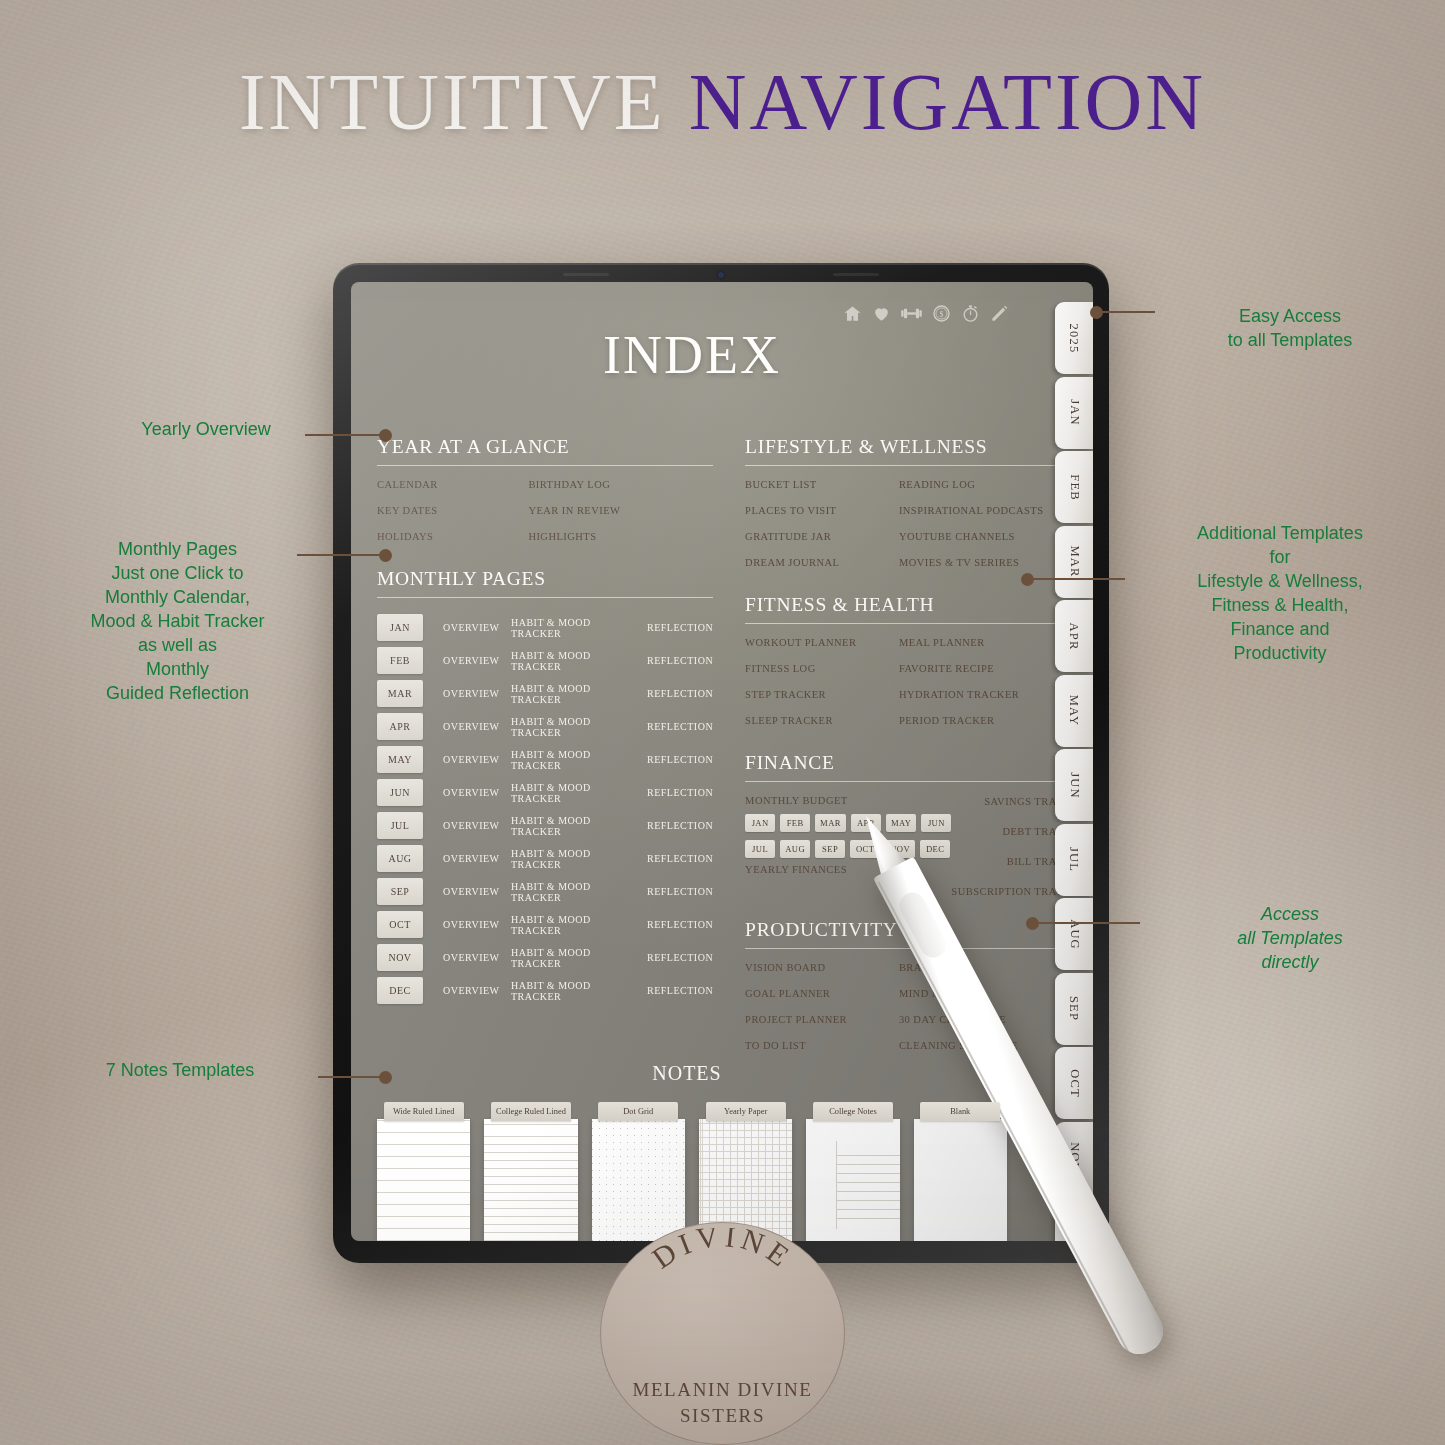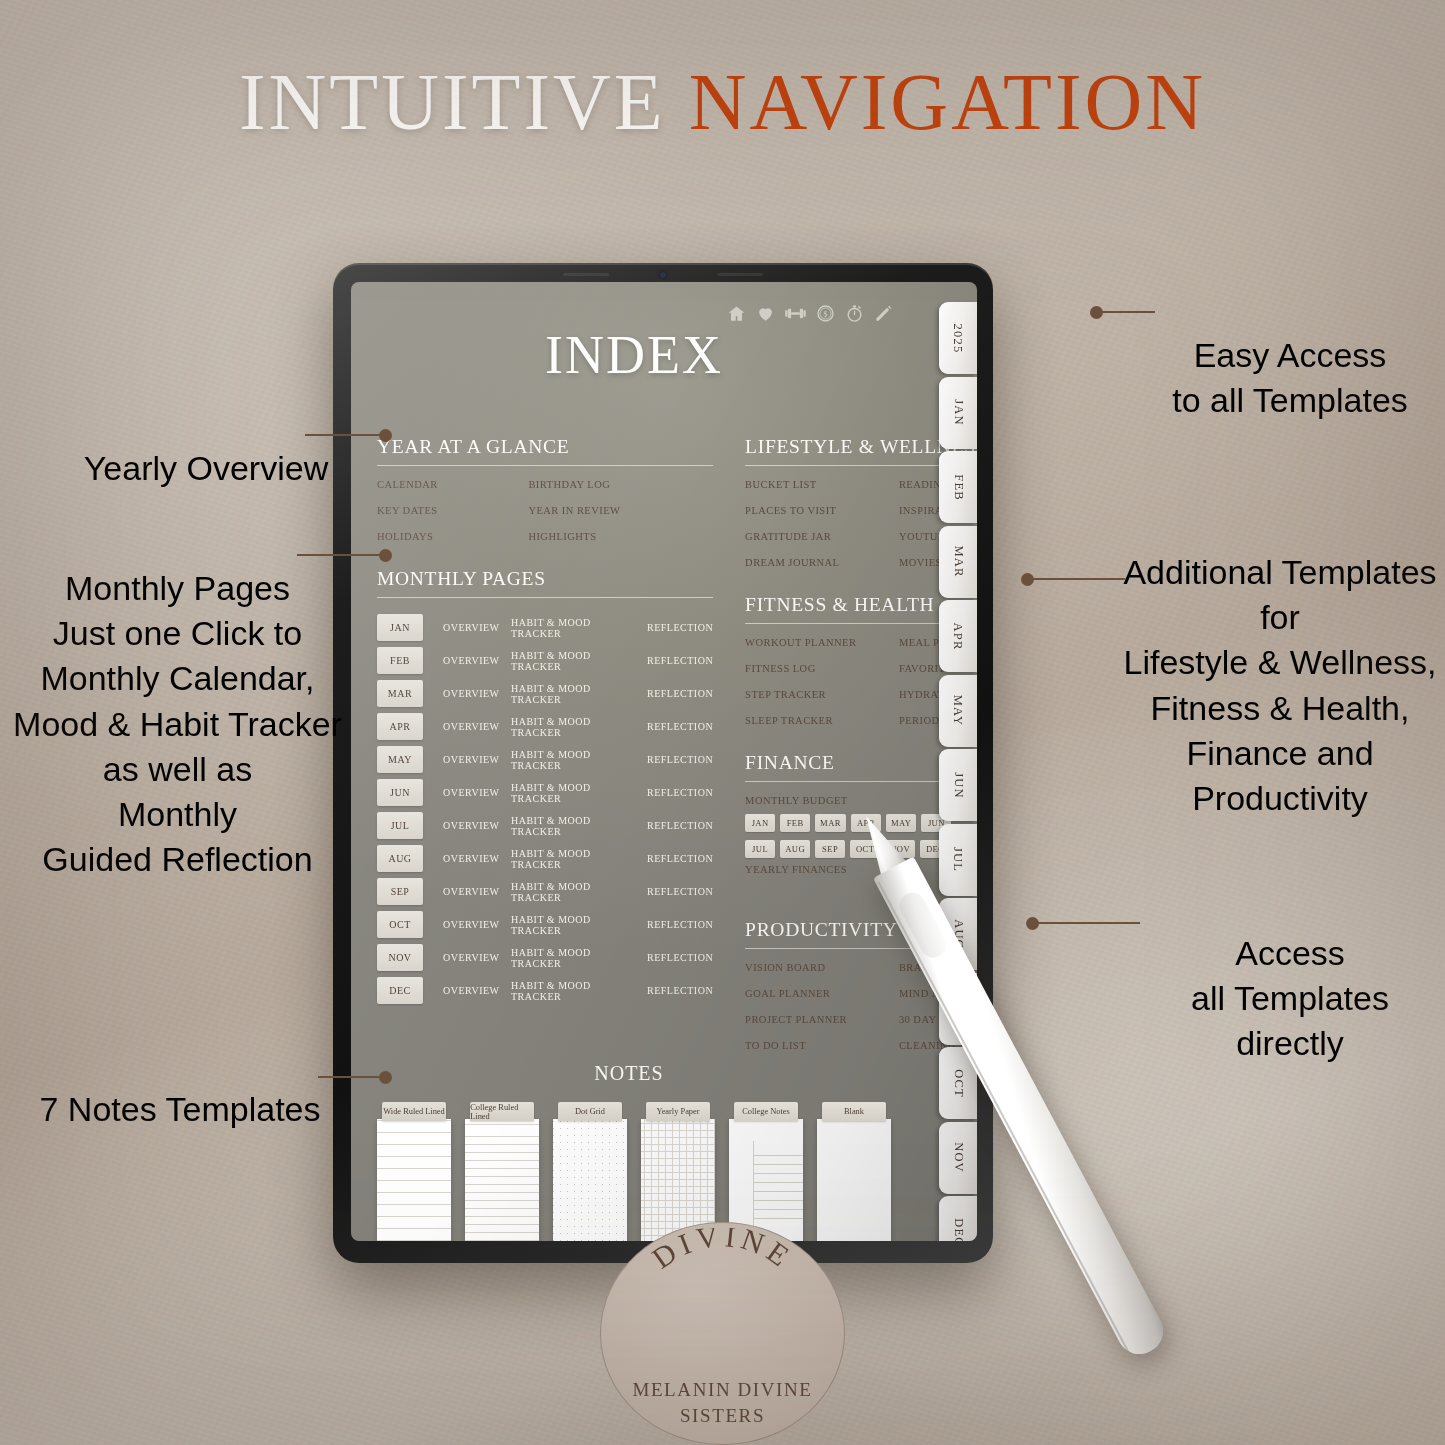--- a/index.html
+++ b/index.html
@@ -24,30 +24,30 @@
     box-shadow: inset 0 0 240px 60px rgba(80,66,54,0.22);}
 
   
   .header { position:absolute; top:62px; left:0; right:0; text-align:center; }
   .title {
     font-family:"Liberation Serif", serif;
     font-size:80px; letter-spacing:3px; line-height:1;
     white-space:nowrap;
   }
   .title .w1 { color:#fdfcfa; text-shadow:0 2px 6px rgba(60,48,38,.25); }
-  .title .w2 { color:#c2410c; }
+  .title .w2 { color:#4c1d95; }
   .subtitle {
     margin-top:30px; font-size:27px; color:#fbf9f7; letter-spacing:.2px;
     text-shadow:0 1px 3px rgba(60,48,38,.35);
   }
   .subtitle b { font-weight:700; }
 
   
   .tablet {
-    position:absolute; left:333px; top:263px; width:660px; height:1000px;
+    position:absolute; left:333px; top:263px; width:776px; height:1000px;
     background:linear-gradient(150deg,#4a4a4a,#1d1d1d 25%,#111 60%,#3a3a3a 100%);
     border-radius:26px;
     box-shadow: 0 26px 60px rgba(45,35,27,.45), 0 2px 0 rgba(255,255,255,.14) inset;
     padding:19px 16px 22px 18px;
   }
   .tablet::before{ 
     content:""; position:absolute; left:50%; top:9px; width:6px; height:6px;
     margin-left:-3px; border-radius:50%;
     background:#2a3550; box-shadow:0 0 3px #14192b;
   }
@@ -187,21 +187,21 @@
   .pencil .flat{
     position:absolute; left:9px; top:88px; width:26px; height:70px; border-radius:13px;
     background:linear-gradient(100deg,rgba(200,198,194,.55),rgba(255,255,255,.9));
   }
   .pencil .seam{
     position:absolute; left:2px; top:64px; width:2px; height:540px;
     background:rgba(160,157,152,.55);
   }
 
   
-  .ann{ position:absolute; color:#000000; font-size:34px; line-height:1.33;margin-top:28px; }
+  .ann{ position:absolute; color:#15803d; font-size:18px; line-height:1.33; }
   .ann.r{ text-align:center; }
   .ann.l{ text-align:center; }
   .leader{ position:absolute; height:2px; background:#6b513c; }
   .dot{ position:absolute; width:13px; height:13px; border-radius:50%; background:#6b513c; }
 
   
   .logo{
     position:absolute; left:600px; top:1222px; width:245px; height:223px;
     border-radius:50%;
     background:radial-gradient(circle at 40% 32%, #cbbfb4, #c0b3a7 70%, #b8aa9e 100%);
@@ -573,21 +573,21 @@
 
 <div class="ann r" style="left:1120px; top:522px; width:320px; white-space:pre-line;">Additional Templates
 for
 Lifestyle &amp; Wellness,
 Fitness &amp; Health,
 Finance and
 Productivity</div>
 <div class="leader" style="left:1030px; top:578px; width:95px;"></div>
 <div class="dot" style="left:1021px; top:573px;"></div>
 
-<div class="ann r" style="left:1145px; top:903px; width:290px; white-space:pre-line;">Access
+<div class="ann r" style="left:1145px; top:903px; width:290px; white-space:pre-line;font-style:italic;">Access
 all Templates
 directly</div>
 <div class="leader" style="left:1035px; top:922px; width:105px;"></div>
 <div class="dot" style="left:1026px; top:917px;"></div>
 
 <div class="logo">
   <div class="arc">
     <svg width="245" height="76" viewBox="0 0 245 76">
       <path id="arcpath" d="M 38 82 A 88 88 0 0 1 207 82" fill="none"></path>
       <text font-family="Liberation Serif, serif" font-size="30" letter-spacing="5" fill="#5b4638">

